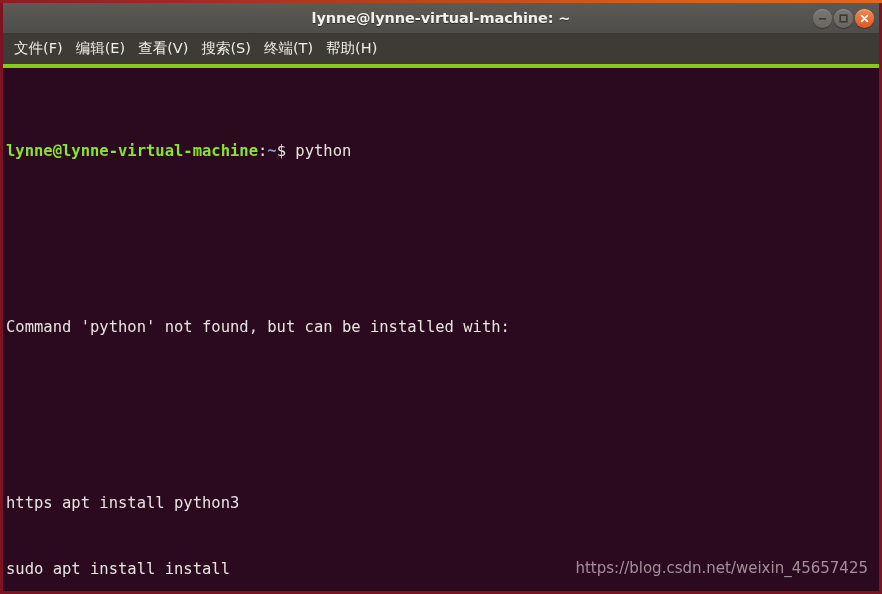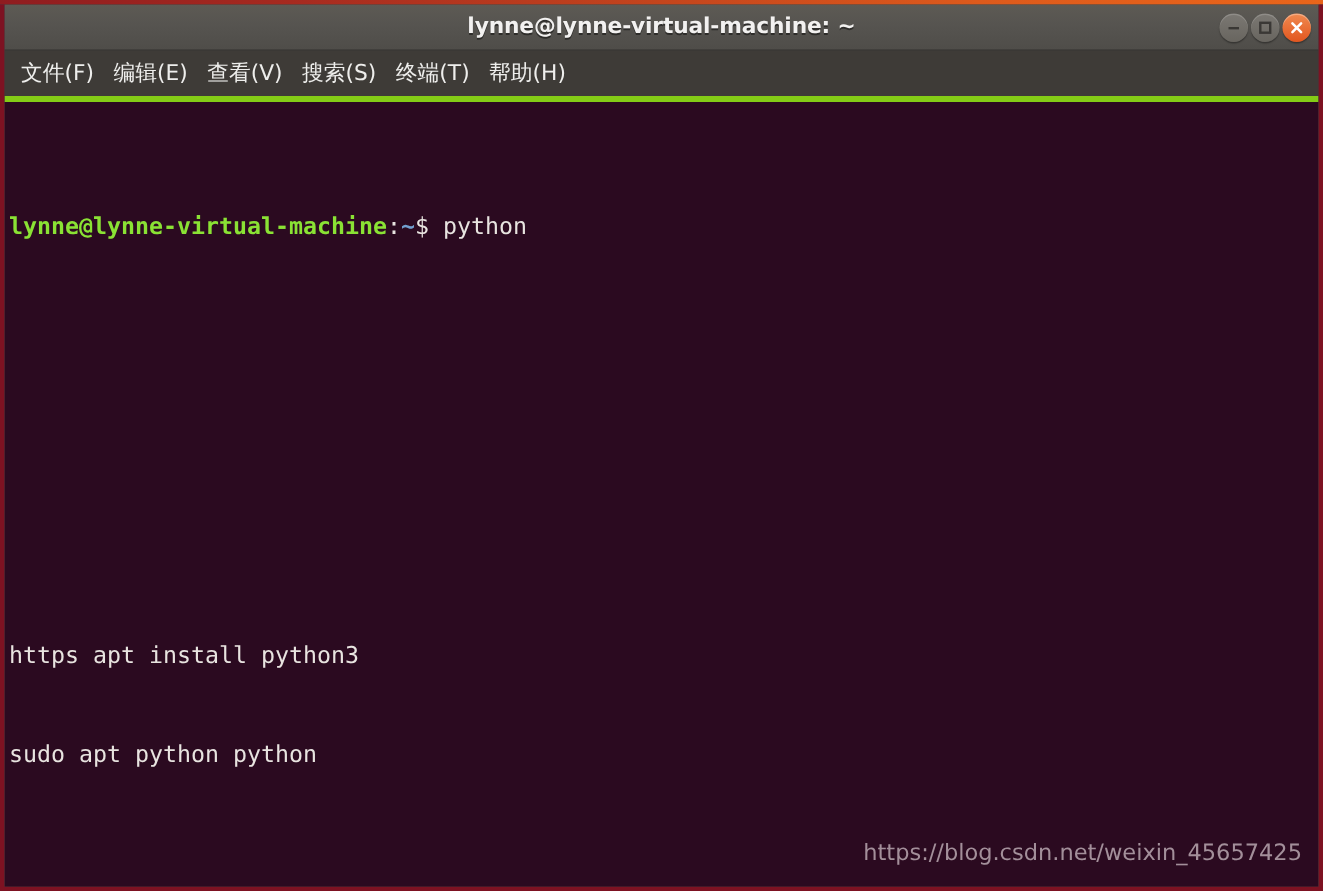--- a/index.html
+++ b/index.html
@@ -34,21 +34,21 @@
   .window {
     position: absolute;
     left: 0;
     top: 3px;
     width: 882px;
     height: 591px;
     box-sizing: border-box;
     border-left: 3px solid #7d1222;
     border-right: 3px solid #7d1222;
     border-bottom: 3px solid #7d1222;
-    background: #404040;
+    background: #fef9c3;
     overflow: hidden;
   }
 
   
   .titlebar {
     position: relative;
     height: 30px;
     background: linear-gradient(180deg, #5d5a54 0%, #565450 45%, #4f4d49 100%);
     border-bottom: 1px solid #3a3835;
     display: flex;
@@ -189,25 +189,26 @@
       <div class="menu-item">终端(T)</div>
       <div class="menu-item">帮助(H)</div>
     </div>
 
     <div class="terminal term-text">
 
       <div class="line"><span class="c-host">lynne@lynne-virtual-machine</span><span class="c-colon">:</span><span class="c-path">~</span><span class="c-dollar">$ </span><span class="c-out">python</span></div>
 
       <div class="line"></div>
 
+      <div class="line c-out">Command 'python' not found, but can be installed with:</div>
 
       <div class="line"></div>
 
       <div class="line c-out">https apt install python3</div>
-      <div class="line c-out">sudo apt python python</div>
+      <div class="line c-out">sudo apt install install</div>
       
 
       
 
       
 
       
 
       
 

